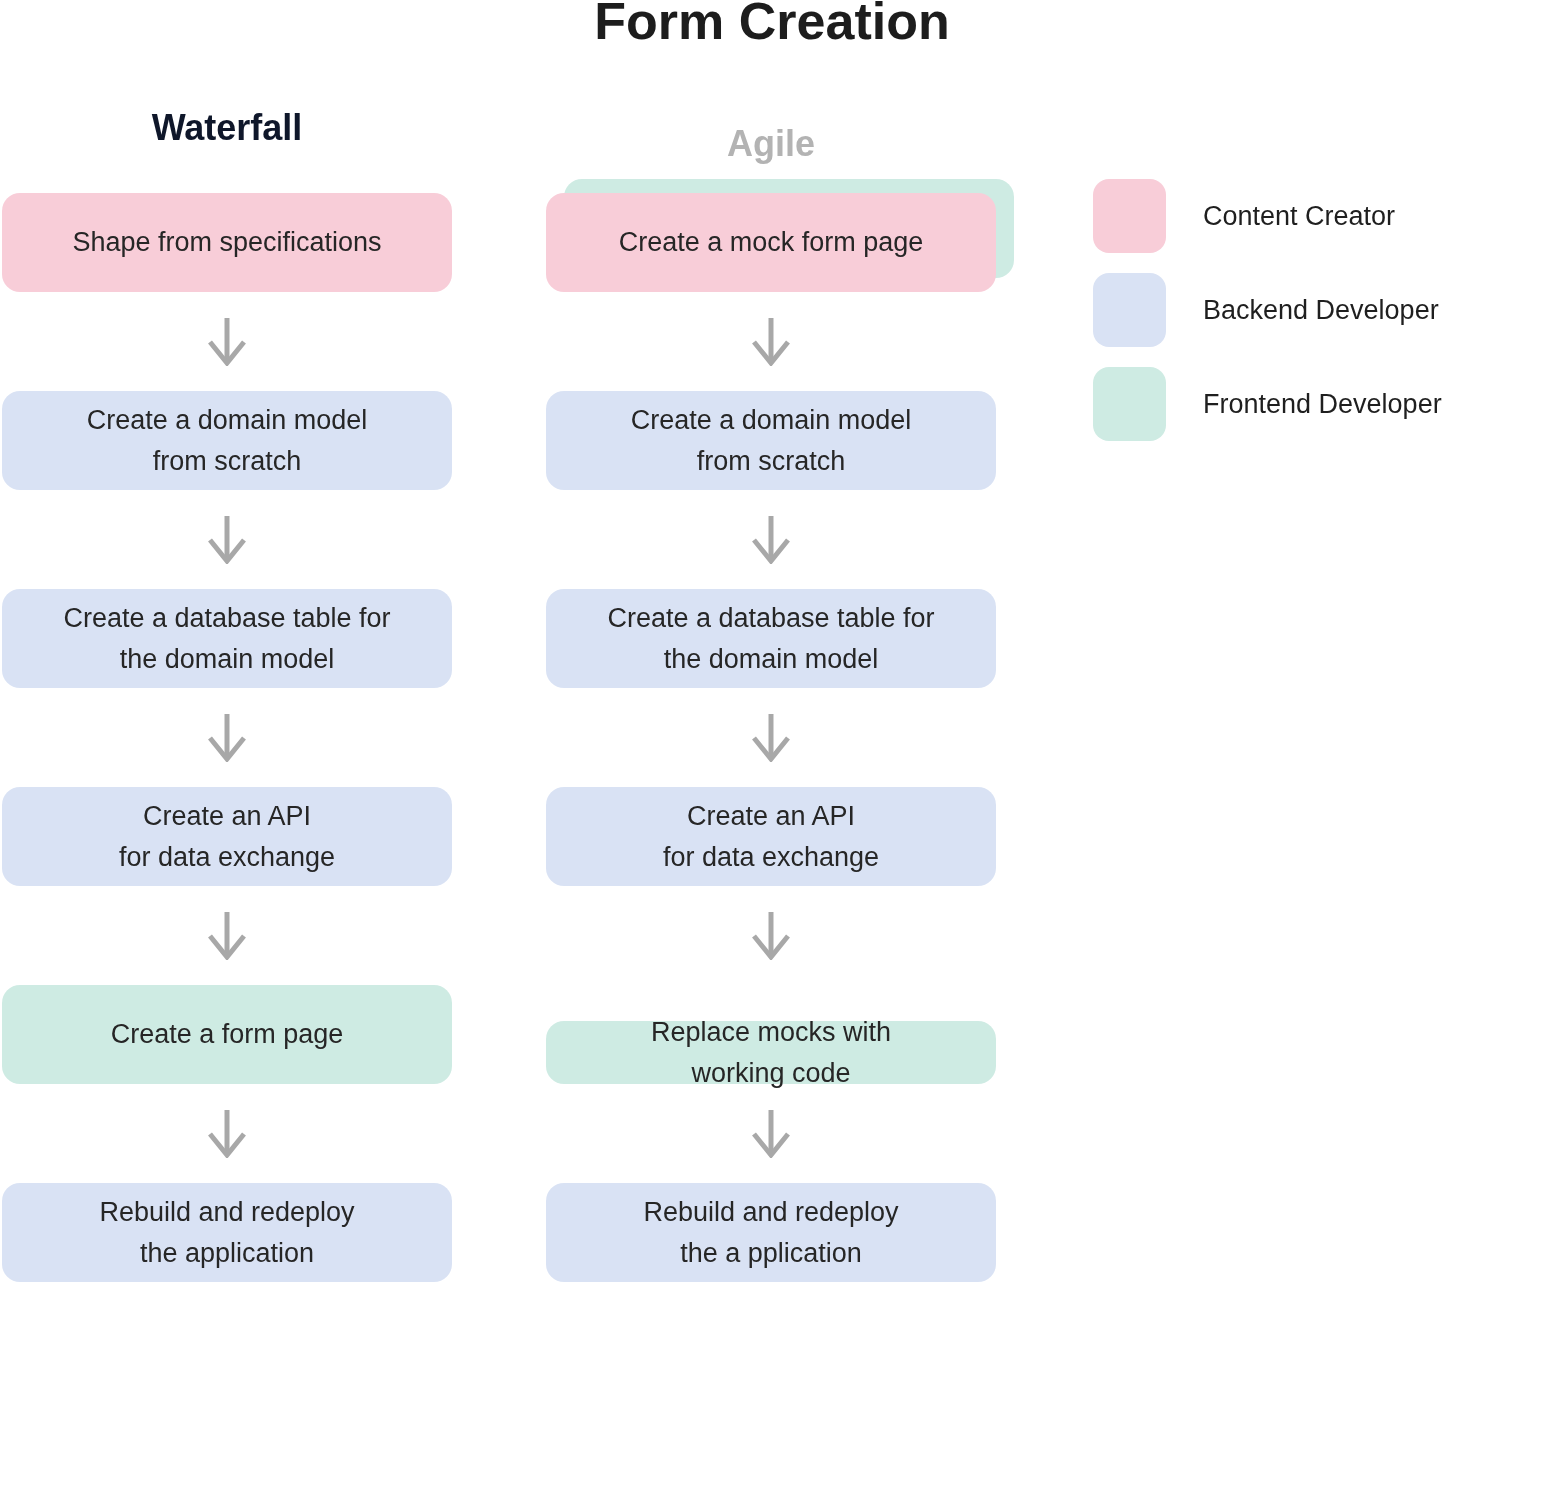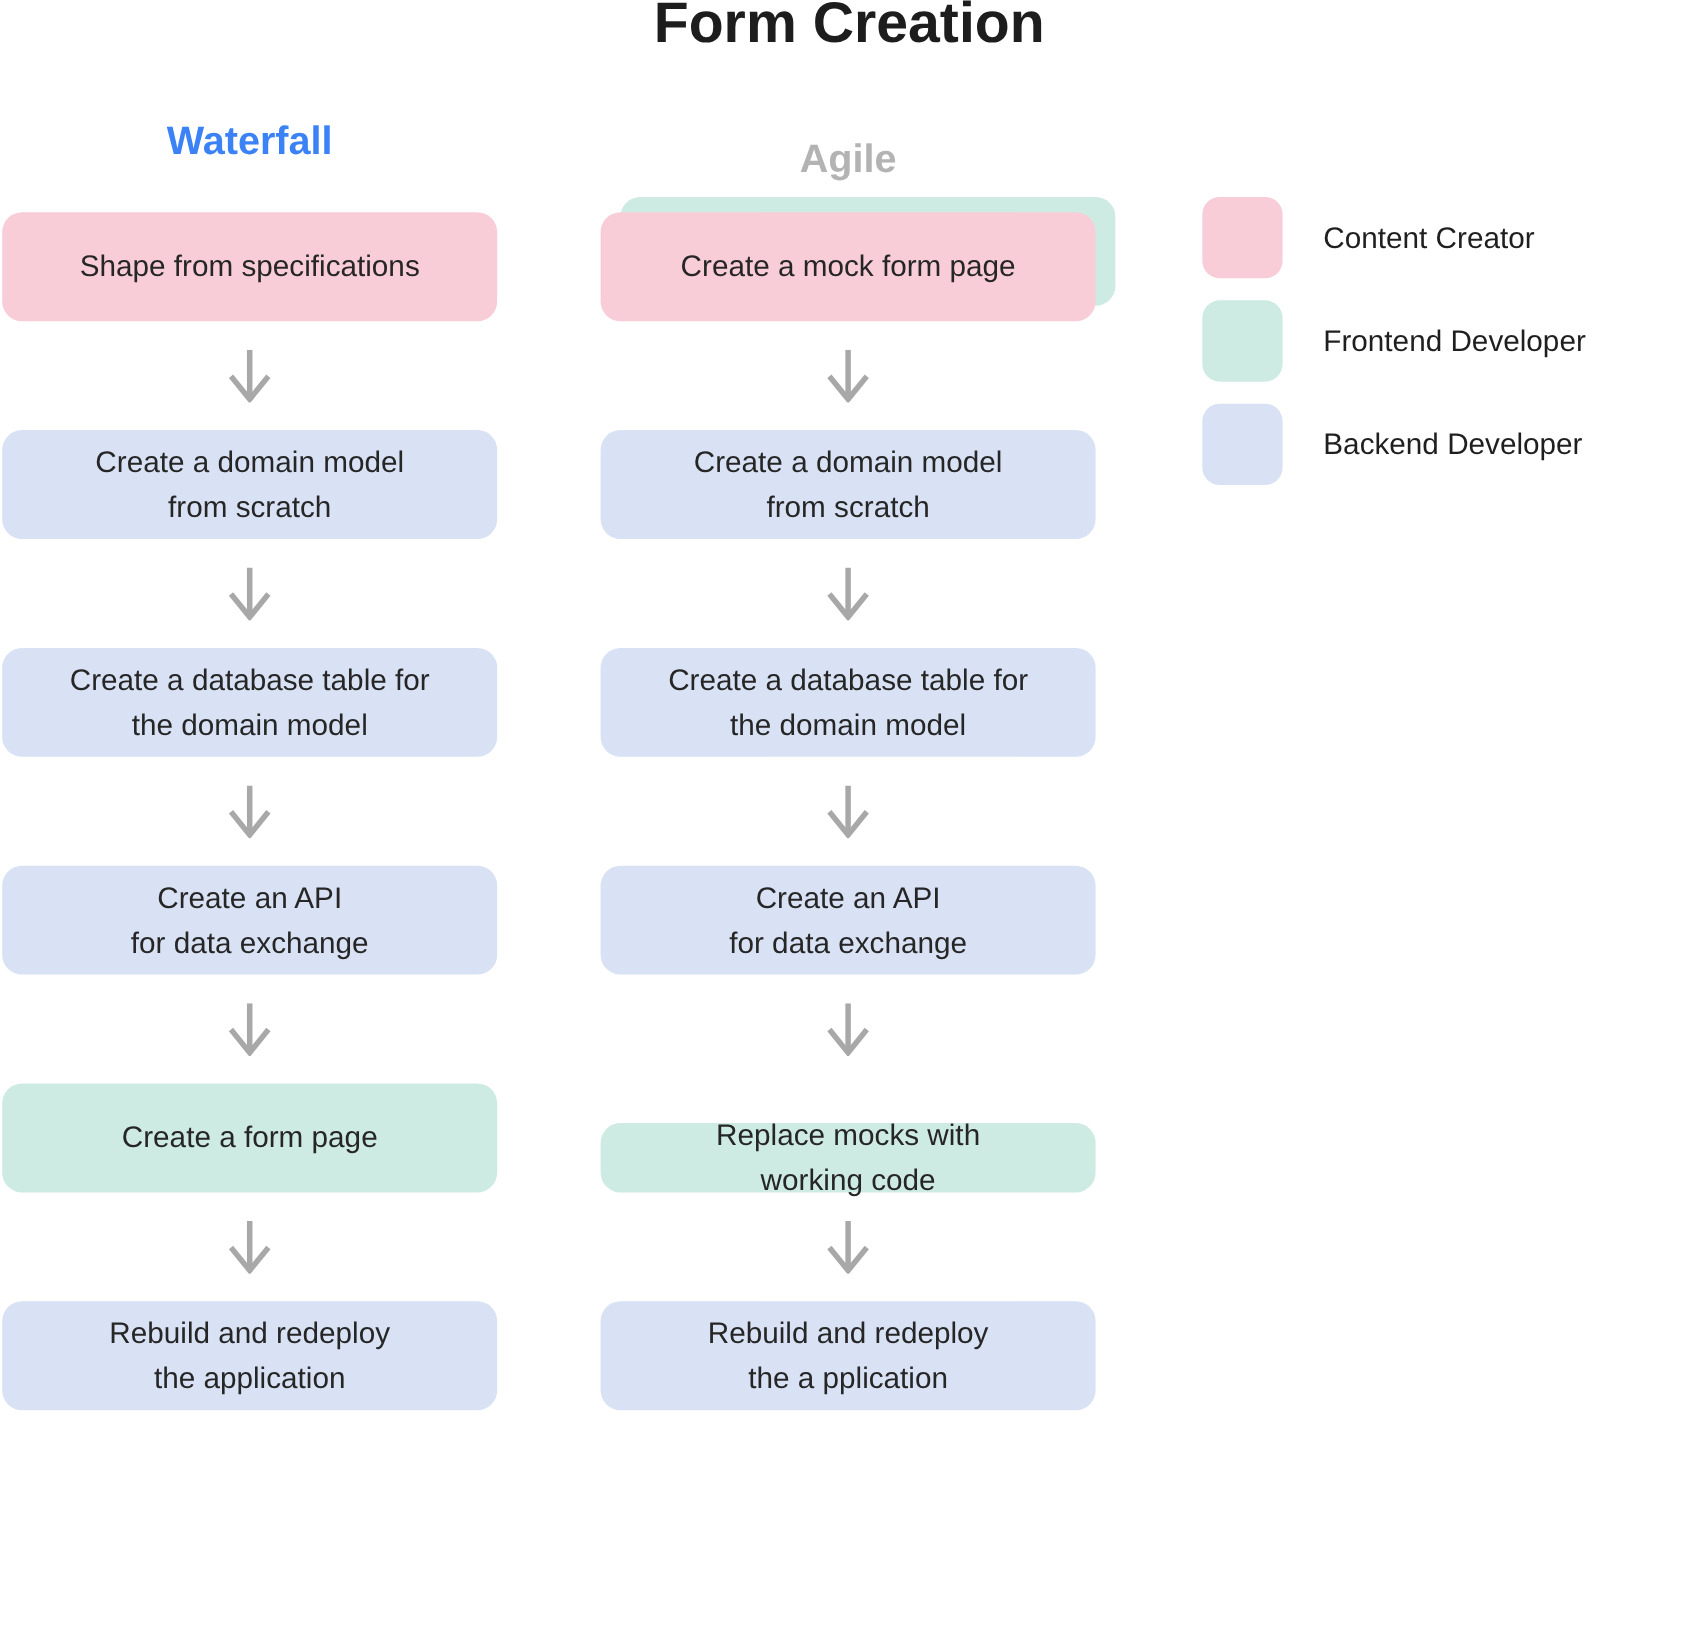--- a/index.html
+++ b/index.html
@@ -104,21 +104,21 @@
     color: #1f1f1f;
     white-space: nowrap;
   }
 </style>
 </head>
 <body>
 
 <div class="canvas">
   <h1 class="title">Form Creation</h1>
 
-  <div class="col-header wf" style="color: #3b82f6;">Waterfall</div>
+  <div class="col-header wf" style="color: #0f172a;">Waterfall</div>
   <div class="col-header ag" style="color: rgb(179, 179, 179);">Agile</div>
 
   <div class="column wf">
       <div class="step">
         <div class="box" style="background: rgb(248, 205, 216);">
           <span>Shape from specifications</span>
         </div>
       </div>
       <div class="arrowbox">
         <svg width="40" height="48" viewBox="0 0 40 48">
@@ -248,21 +248,21 @@
         </div>
       </div>
     </div>
 
   <div class="legend">
       <div class="legend-item">
         <span class="swatch" style="background: rgb(248, 205, 216);"></span>
         <span class="legend-label">Content Creator</span>
       </div>
       <div class="legend-item">
+        <span class="swatch" style="background: rgb(217, 226, 244);"></span>
+        <span class="legend-label">Backend Developer</span>
+      </div>
+      <div class="legend-item">
         <span class="swatch" style="background: rgb(206, 235, 227);"></span>
         <span class="legend-label">Frontend Developer</span>
       </div>
-      <div class="legend-item">
-        <span class="swatch" style="background: rgb(217, 226, 244);"></span>
-        <span class="legend-label">Backend Developer</span>
-      </div>
     </div>
 </div>
 
 </body></html>

